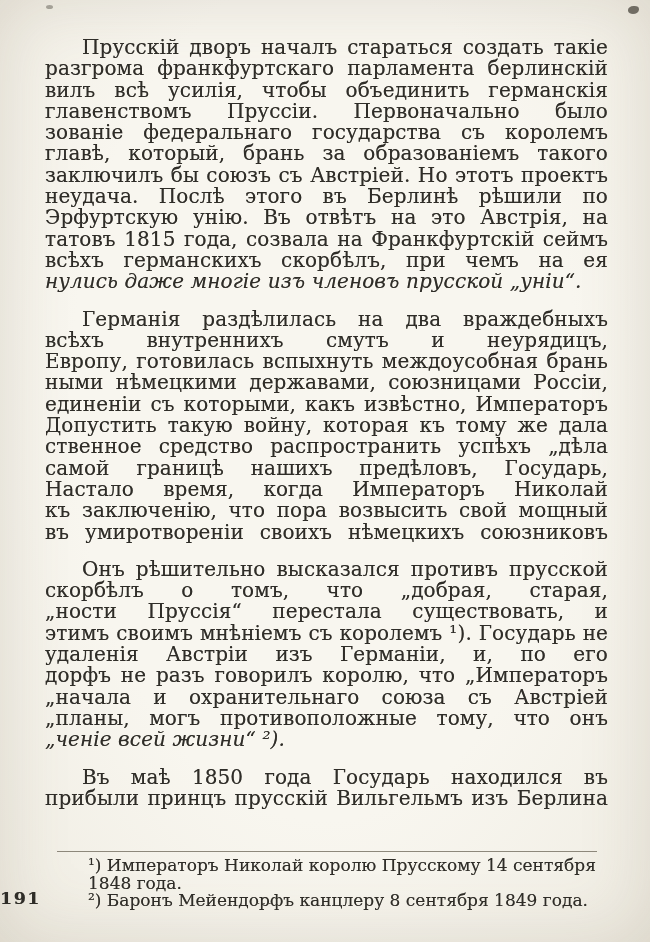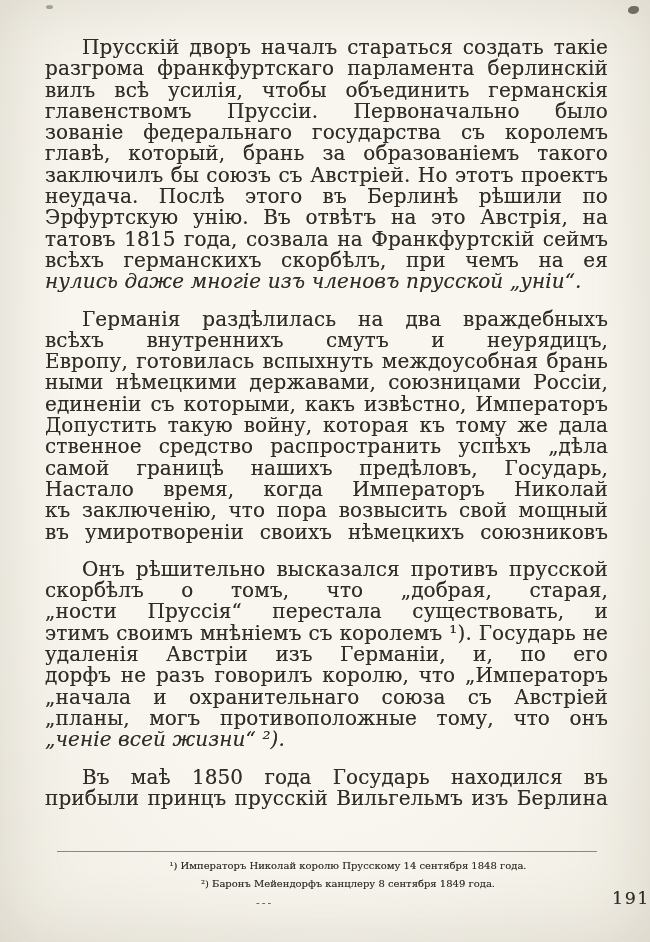--- a/index.html
+++ b/index.html
@@ -40,33 +40,34 @@
     left: 57px; top: 851px;
     width: 540px; height: 1px;
     background: #8d887b;
   }
   .footnotes {
     position: absolute;
     left: 88px; top: 857px;
     width: 520px;
   }
   .footnote {
-    font-size: 10px;
+    font-size: 17px;
     line-height: 17.6px;
-    text-align: center;
+    text-align: left;
     text-shadow: 0 0 0.4px rgba(47, 45, 40, 0.5);
   }
   .page-number {
     position: absolute;
     left: 0; top: 888px;
     width: 100%;
-    text-align: right;
+    text-align: left;
     font-size: 17.5px;
     letter-spacing: 1.5px;
     text-shadow: 0 0 0.5px rgba(47, 45, 40, 0.55);
+    font-weight: bold;
   }
   .footer-dashes {
     position: absolute;
     left: 256px; top: 897px;
     font-size: 11px;
     letter-spacing: 2px;
     color: #55524a;
   }
   .artifact-tl {
     position: absolute;

